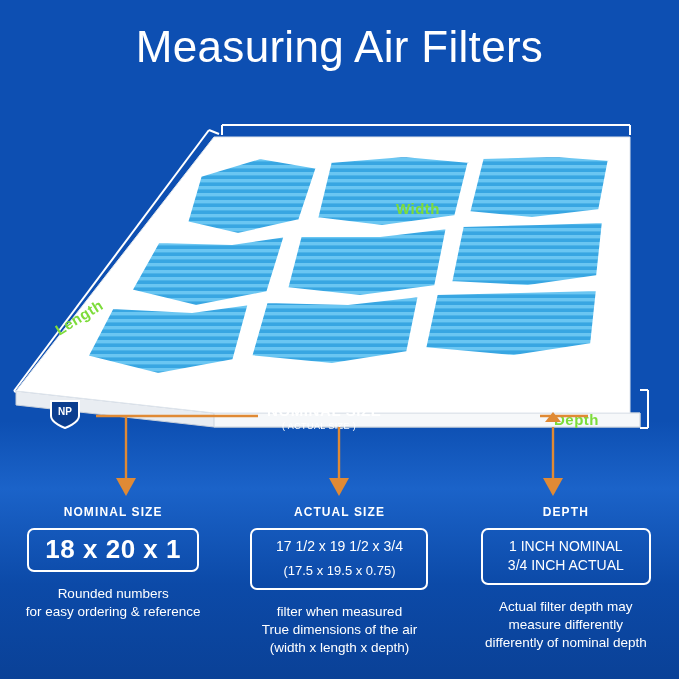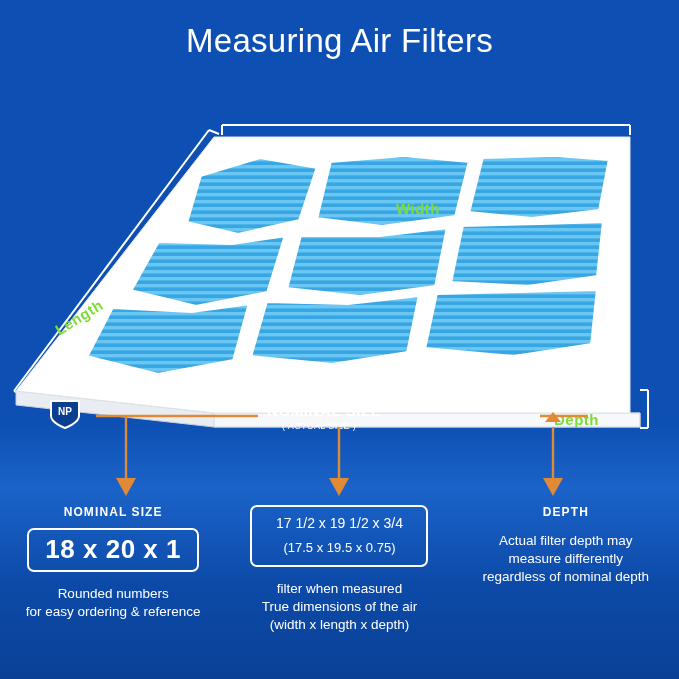--- a/index.html
+++ b/index.html
@@ -19,21 +19,21 @@
   }
 
   
   .title {
     position: absolute;
     top: 22px;
     left: 0;
     width: 679px;
     text-align: center;
     color: #ffffff;
-    font-size: 33px;
+    font-size: 44px;
     font-weight: 400;
     letter-spacing: 0.3px;
   }
 
   
   .filter-wrap {
     position: absolute;
     left: 0;
     top: 95px;
     width: 679px;
@@ -256,34 +256,39 @@
       <div class="val-box">
         <div class="val-big">18 x 20 x 1</div>
       </div>
       <div class="col-desc">
         <div>Rounded numbers</div>
         <div>for easy ordering &amp; reference</div>
       </div>
     </div>
 
     <div class="col col2">
+      <div class="col-head">ACTUAL SIZE</div>
       <div class="val-box">
         <div class="val-med">17 1/2 x 19 1/2 x 3/4</div>
         <div class="val-sub">(17.5 x 19.5 x 0.75)</div>
       </div>
       <div class="col-desc">
         <div>filter when measured</div>
         <div>True dimensions of the air</div>
         <div>(width x length x depth)</div>
       </div>
     </div>
 
     <div class="col col3">
       <div class="col-head">DEPTH</div>
+      <div class="val-box">
+        <div class="val-med">1 INCH NOMINAL</div>
+        <div class="val-med">3/4 INCH ACTUAL</div>
+      </div>
       <div class="col-desc">
         <div>Actual filter depth may</div>
         <div>measure differently</div>
-        <div>regardless of nominal depth</div>
+        <div>differently of nominal depth</div>
       </div>
     </div>
 
   </div>
 </div>
 
 </body></html>

